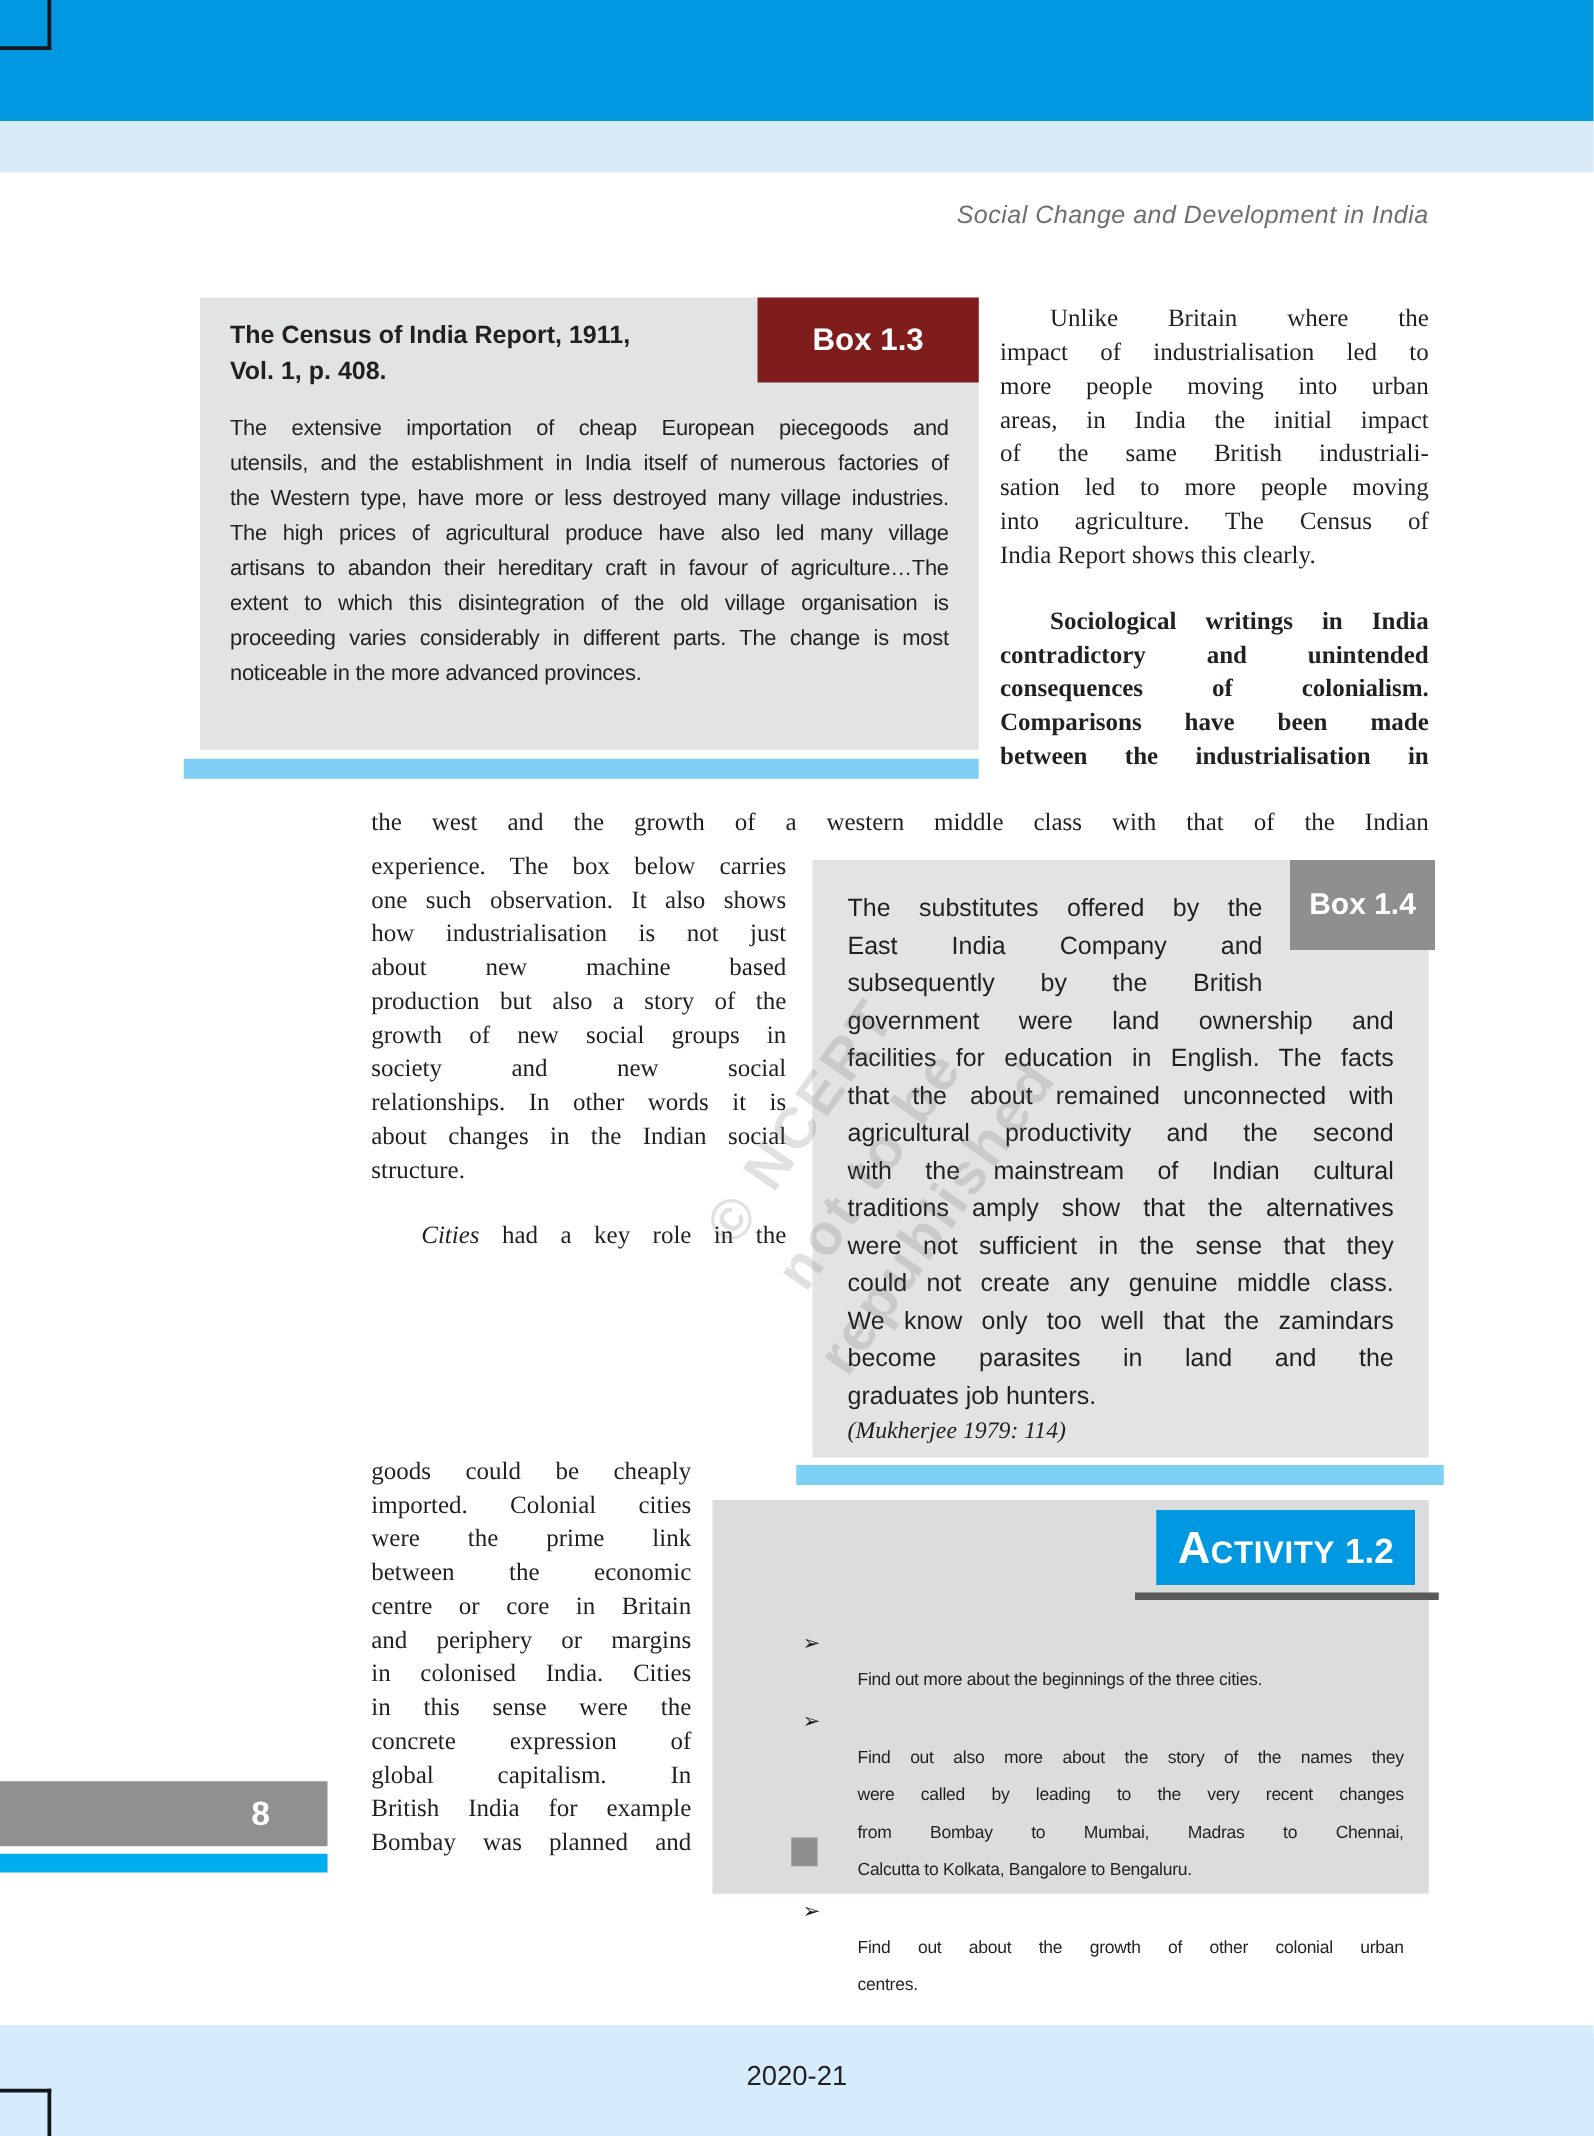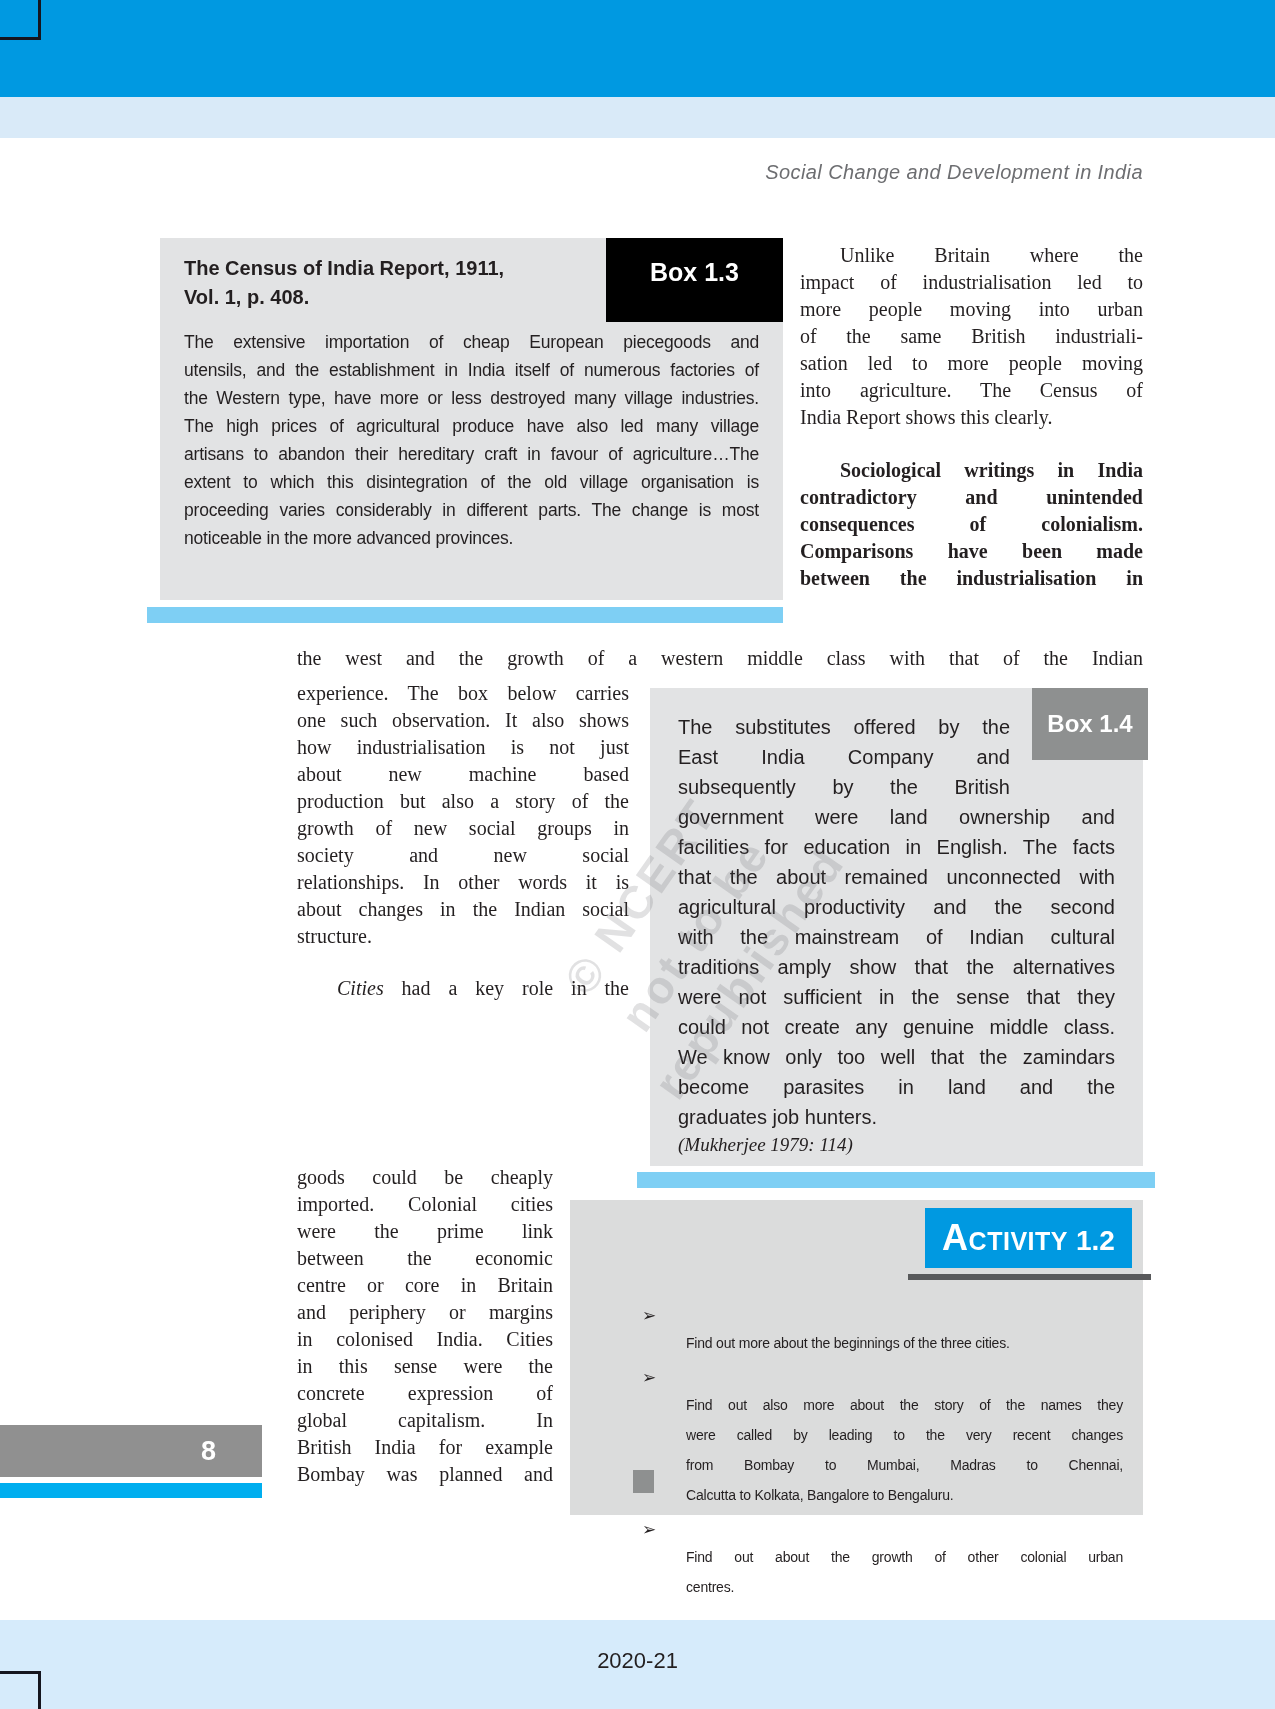--- a/index.html
+++ b/index.html
@@ -25,21 +25,21 @@
   .mark{background:#15151e;}
   #crop-tl-v{left:38px;top:0;width:3px;height:40px;}
   #crop-tl-h{left:0;top:37px;width:41px;height:3px;}
   #crop-bl-h{left:0;top:1671px;width:41px;height:3px;}
   #crop-bl-v{left:38px;top:1671px;width:3px;height:38px;}
 
   #running-head{right:132px;top:161px;font-style:italic;font-size:20px;color:#6D6E71;letter-spacing:.4px;font-family:"Liberation Sans",sans-serif;}
 
   
   #box13{left:160px;top:238px;width:623px;height:362px;background:#E2E3E4;}
-  #box13-label{position:absolute;left:446px;top:0;width:177px;height:84px;background:#000000;
+  #box13-label{position:absolute;left:446px;top:0;width:177px;height:68px;background:#7f1d1d;
     color:#fff;font-weight:bold;font-size:25px;line-height:68px;text-align:center;}
   #box13-title{position:absolute;left:24px;top:16px;width:575px;font-weight:bold;font-size:20px;}
   #box13-title .jline{text-align:left;text-align-last:left;height:29px;line-height:29px;}
   #box13-body{position:absolute;left:24px;top:90px;width:575px;font-size:17.5px;letter-spacing:-0.2px;}
   #box13-body .jline{height:28px;line-height:28px;}
   #strip13{left:147px;top:607px;width:636px;height:16px;background:#7ECFF4;}
 
   
   #right-col{left:800px;top:242px;width:343px;font-size:20px;}
   #right-col .jline{height:27px;line-height:27px;}
@@ -118,20 +118,21 @@
       <div class="jline endline">noticeable in the more advanced provinces.</div>
     </div>
 </div>
 <div class="abs" id="strip13"></div>
 
 <div class="abs serif" id="right-col">
   <div id="right-para1">
       <div class="jline indent">Unlike Britain where the</div>
       <div class="jline">impact of industrialisation led to</div>
       <div class="jline">more people moving into urban</div>
+      <div class="jline">areas, in India the initial impact</div>
       <div class="jline">of the same British industriali-</div>
       <div class="jline">sation led to more people moving</div>
       <div class="jline">into agriculture. The Census of</div>
       <div class="jline endline">India Report shows this clearly.</div>
     </div>
   <div id="right-para2">
       <div class="jline indent">Sociological writings in India</div>
       <div class="jline">contradictory and unintended</div>
       <div class="jline">consequences of colonialism.</div>
       <div class="jline">Comparisons have been made</div>

